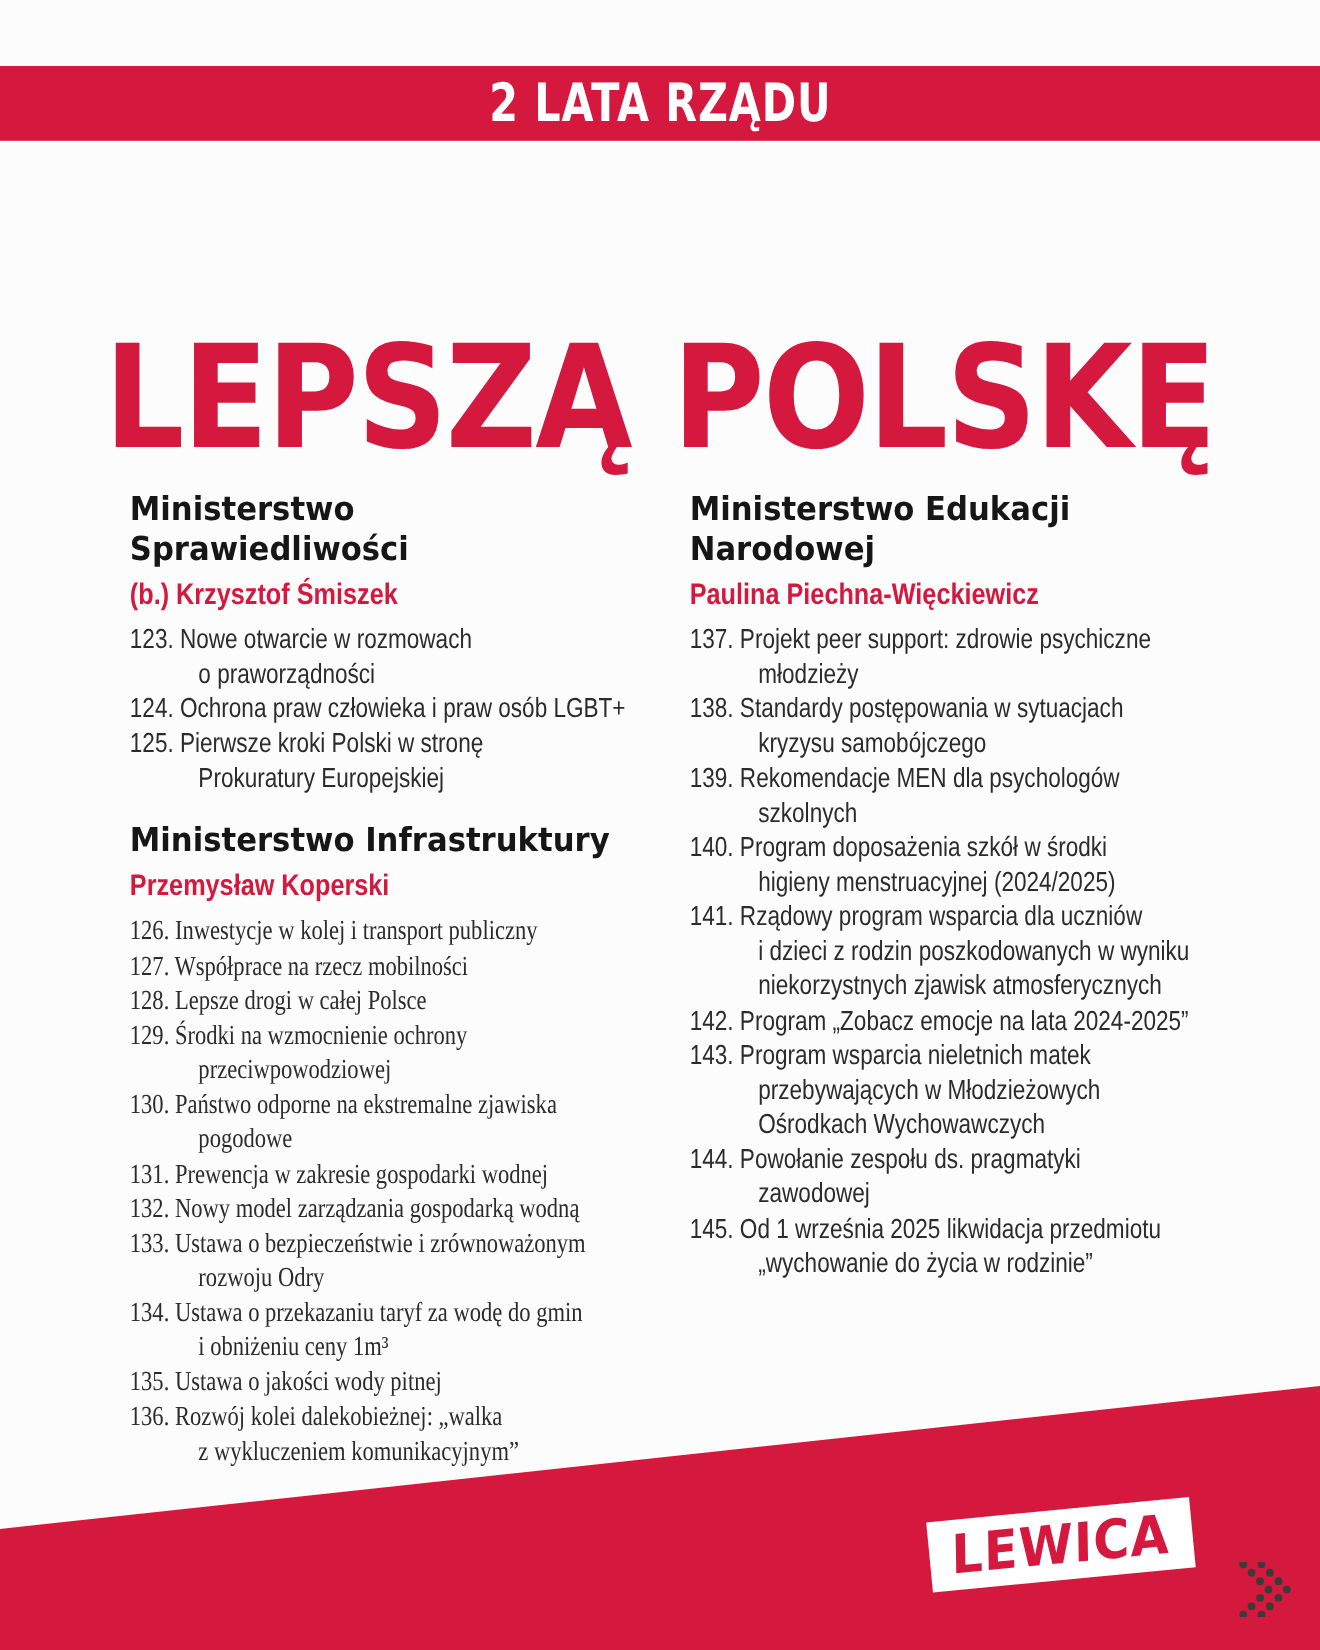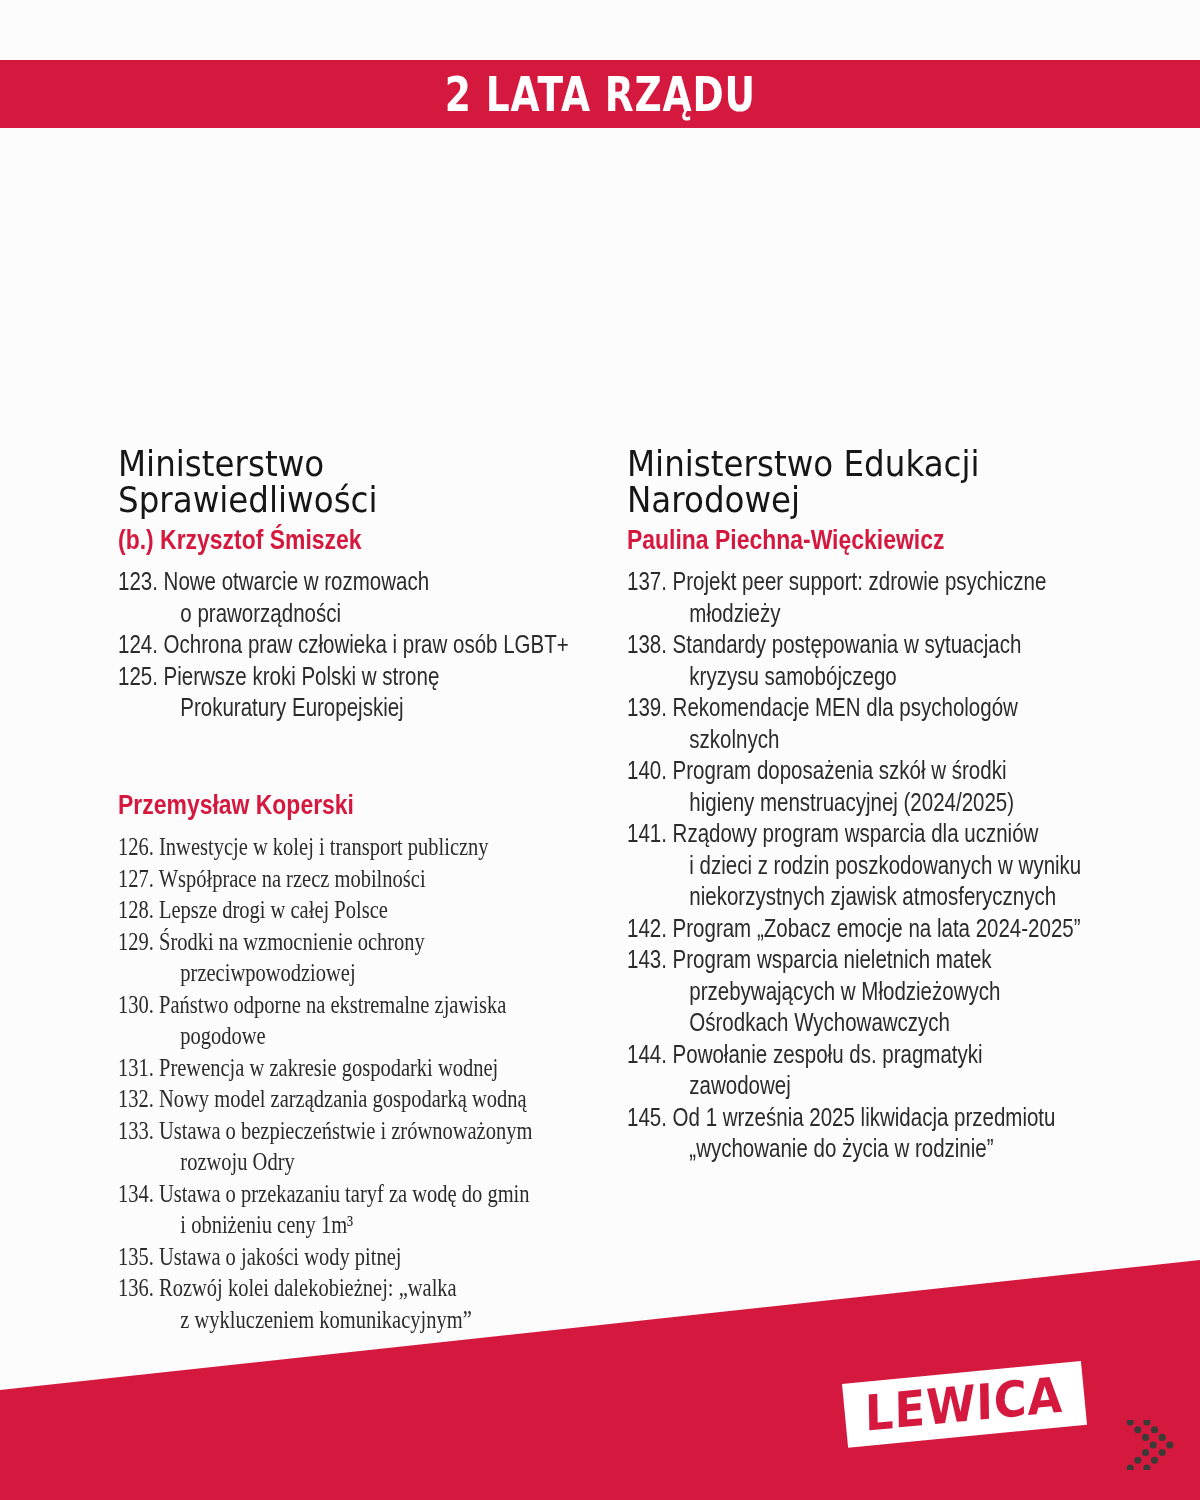--- a/index.html
+++ b/index.html
@@ -22,21 +22,21 @@
   .h2-wrap{position:absolute;left:0;right:0;top:296px;text-align:center;line-height:1;}
   .headline{
     display:inline-block;color:var(--red);font-family:"DejaVu Sans",sans-serif;
     font-weight:bold;letter-spacing:-0.015em;white-space:nowrap;
   }
   .h1-wrap .headline{font-size:190px;transform:scale(0.88,1.0);}
   .h2-wrap .headline{font-size:130px;transform:scale(0.88,1.0);}
   
   .sec-title{
     position:absolute;color:var(--heading);font-family:"DejaVu Sans",sans-serif;
-    font-weight:normal;font-size:35px;line-height:36px;
+    font-weight:bold;font-size:30px;line-height:36px;
   }
   .sec-title .tl{transform:scaleX(0.93);transform-origin:0 50%;white-space:nowrap;}
   .minister{
     position:absolute;color:var(--red);font-weight:bold;font-size:27px;line-height:30px;
     transform:scaleX(0.85);transform-origin:0 0;white-space:nowrap;
   }
   .list{position:absolute;color:var(--text);font-size:25px;line-height:31.5px;}
   .line{transform:scaleX(0.82);transform-origin:0 50%;white-space:nowrap;}
   .line.cont{padding-left:76px;}
   
@@ -58,34 +58,40 @@
 </style>
 </head>
 <body>
 
 <div class="poster">
 
   <div class="banner">
     <span class="banner-label">2 LATA RZĄDU</span>
   </div>
 
+  <div class="h2-wrap">
+    <span class="headline">LEPSZĄ POLSKĘ</span>
+  </div>
 
   <div class="sec-title" style="left:118px;top:446px;">
     <div class="tl">Ministerstwo</div>
     <div class="tl">Sprawiedliwości</div>
   </div>
   <div class="minister" style="left:118px;top:525px;">(b.) Krzysztof Śmiszek</div>
   <div class="list" style="left:118px;top:566px;">
     <div class="line">123. Nowe otwarcie w rozmowach</div>
     <div class="line cont">o praworządności</div>
     <div class="line">124. Ochrona praw człowieka i praw osób LGBT+</div>
     <div class="line">125. Pierwsze kroki Polski w stronę</div>
     <div class="line cont">Prokuratury Europejskiej</div>
   </div>
 
+  <div class="sec-title" style="left:118px;top:747px;">
+    <div class="tl">Ministerstwo Infrastruktury</div>
+  </div>
   <div class="minister" style="left:118px;top:790px;">Przemysław Koperski</div>
   <div class="list" style="left:118px;top:831px;font-family:Liberation Serif, serif;">
     <div class="line">126. Inwestycje w kolej i transport publiczny</div>
     <div class="line">127. Współprace na rzecz mobilności</div>
     <div class="line">128. Lepsze drogi w całej Polsce</div>
     <div class="line">129. Środki na wzmocnienie ochrony</div>
     <div class="line cont">przeciwpowodziowej</div>
     <div class="line">130. Państwo odporne na ekstremalne zjawiska</div>
     <div class="line cont">pogodowe</div>
     <div class="line">131. Prewencja w zakresie gospodarki wodnej</div>

